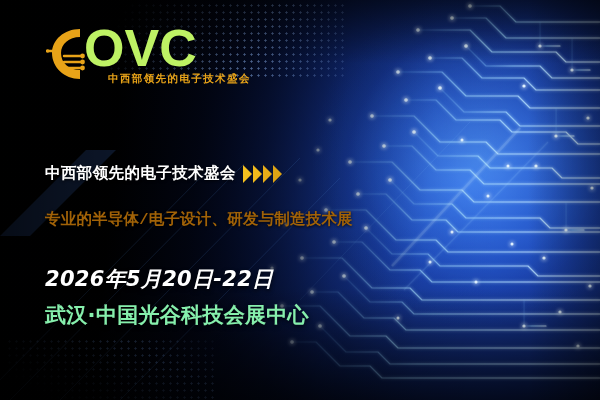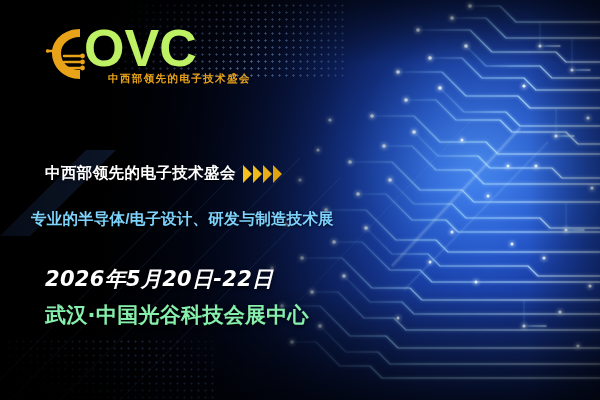--- a/index.html
+++ b/index.html
@@ -160,28 +160,28 @@
     border-top: 9px solid transparent;
     border-bottom: 9px solid transparent;
     border-left: 9px solid #f5c01f;
   }
   .chev.c2 { border-left-color: #f0b91c; }
   .chev.c3 { border-left-color: #e8ad18; }
   .chev.c4 { border-left-color: #dda314; }
 
   .tagline-2 {
     position: absolute;
-    left: 31px;
+    left: 45px;
     top: 209px;
     font-size: 15.5px;
     font-weight: 700;
-    color: #7dd3fc;
+    color: #a16207;
     letter-spacing: 0.2px;
     white-space: nowrap;
-    font-family: Liberation Sans, sans-serif;
+    font-family: Liberation Mono, monospace;
     text-shadow: 0 1px 3px rgba(0,0,0,0.8);
   }
 
   
   .event-date {
     position: absolute;
     left: 45px;
     top: 265px;
     font-size: 21px;
     font-weight: 700;

